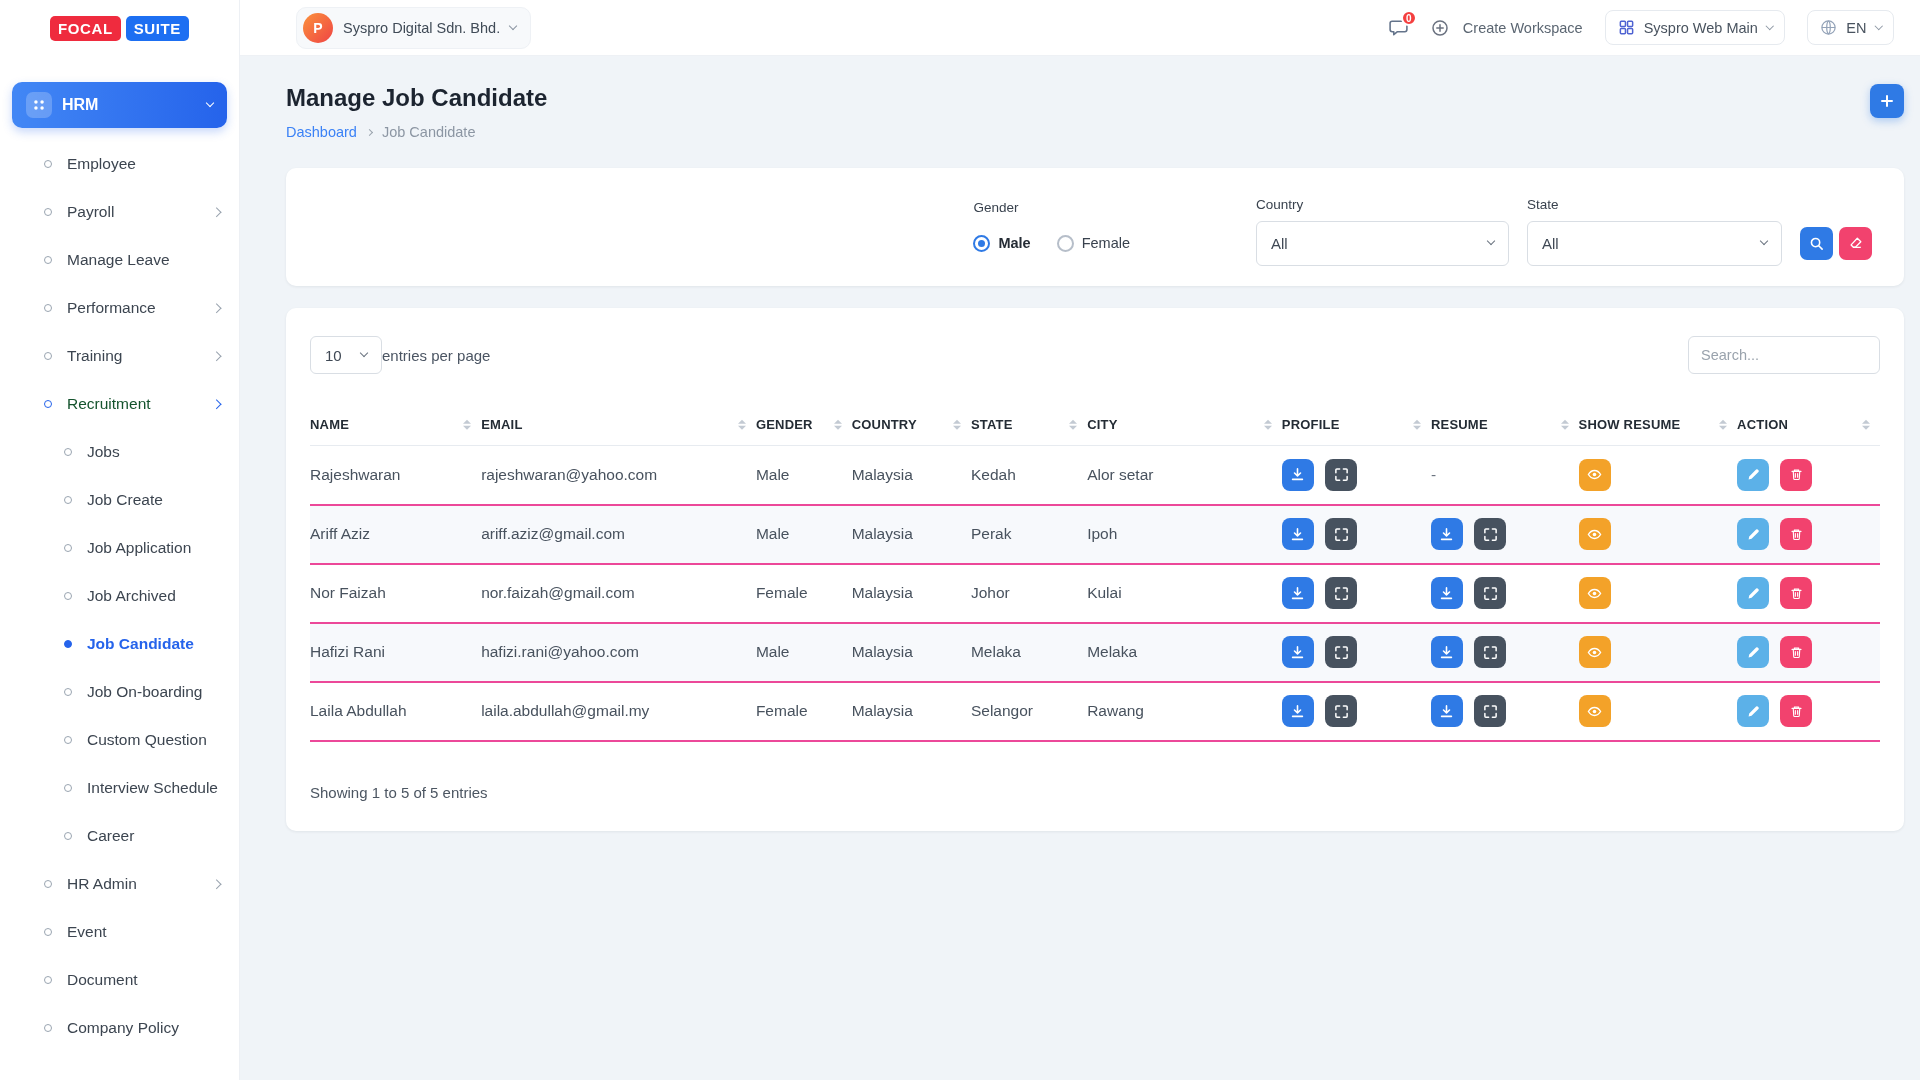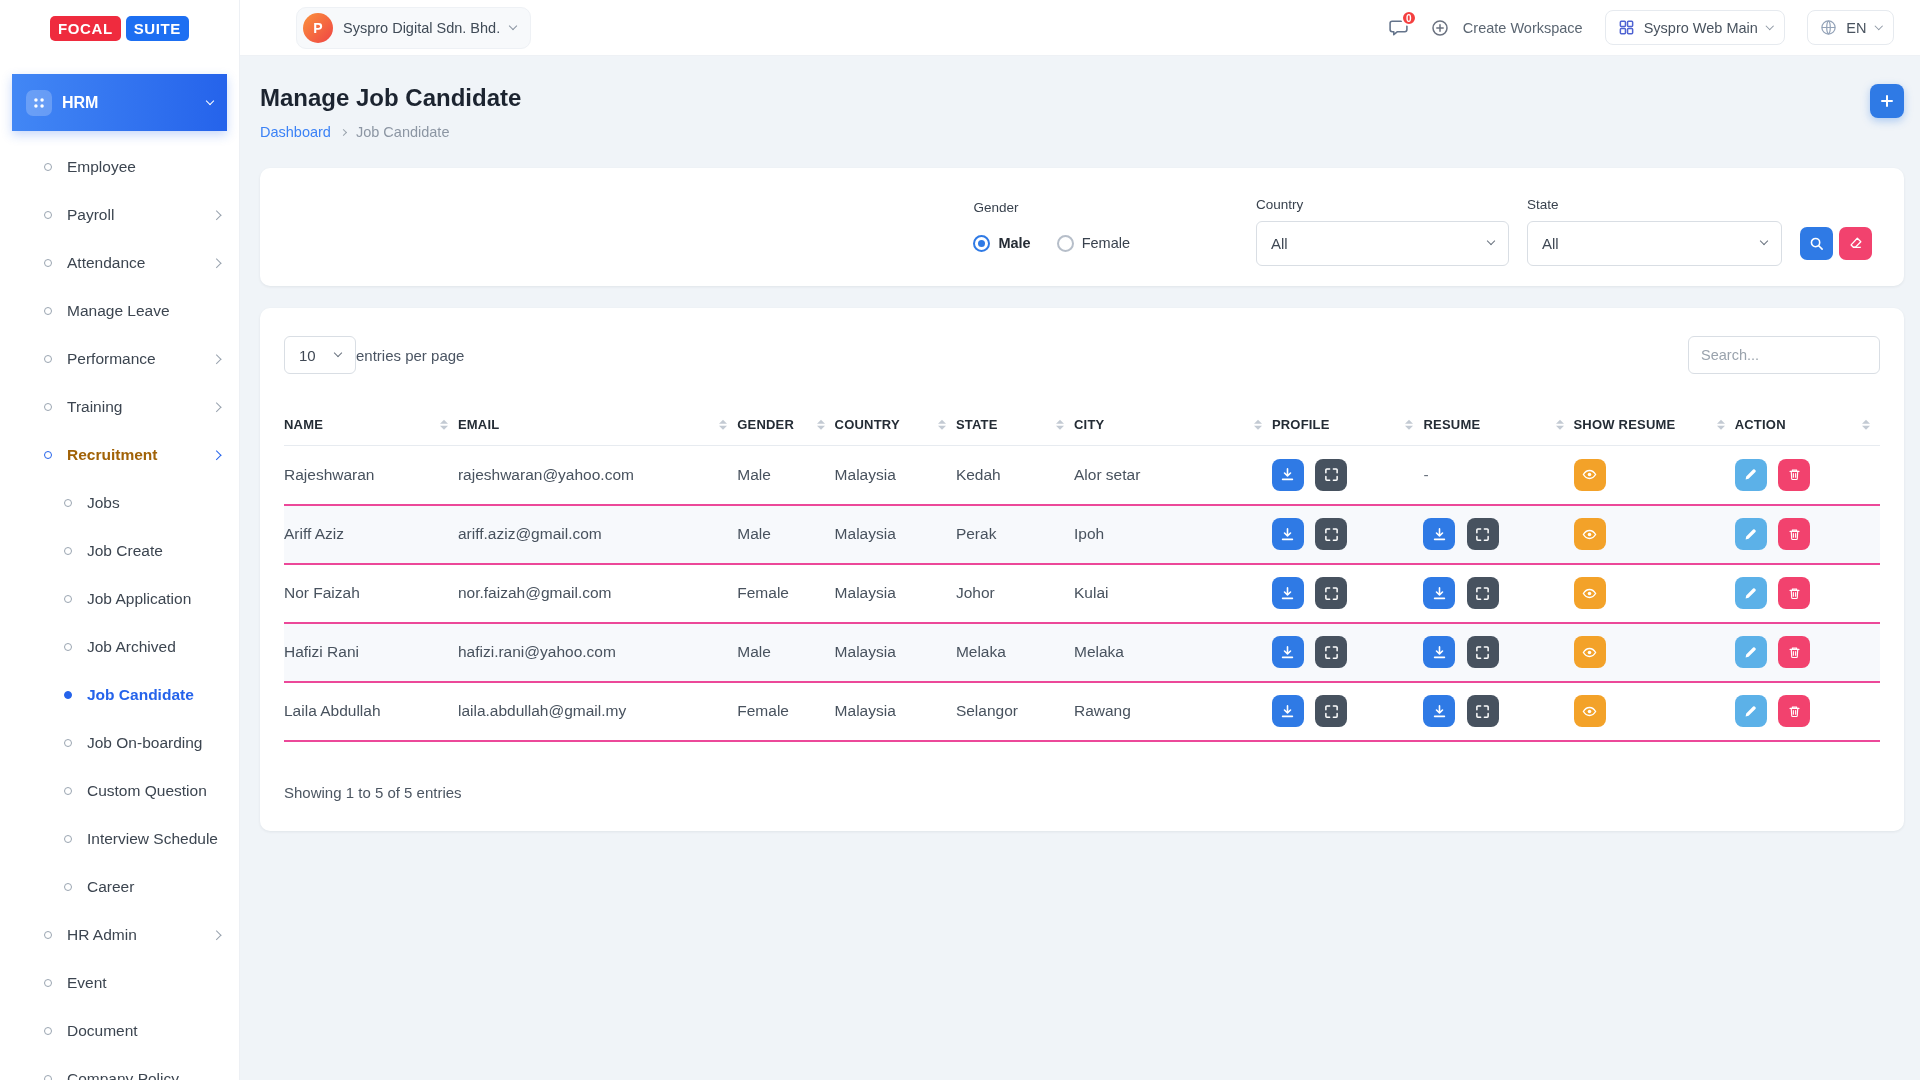--- a/index.html
+++ b/index.html
@@ -10,50 +10,50 @@
   .chev { display:inline-block; width:7px; height:7px; border-right:1.7px solid currentColor; border-bottom:1.7px solid currentColor; }
   .chev.down { transform:rotate(45deg); margin-top:-4px; }
   .chev.right { transform:rotate(-45deg); }
 
   
   .sidebar { position:fixed; left:0; top:0; width:240px; height:1080px; background:#fff; border-right:1px solid #edf0f4; z-index:30; }
   .logo-row { height:56px; display:flex; align-items:center; justify-content:center; gap:5px; }
   .logo-box { color:#fff; font-weight:bold; font-size:15px; letter-spacing:.6px; padding:4px 8px; border-radius:5px; }
   .logo-red { background:#ef2b3e; }
   .logo-blue { background:#1d6ff2; }
-  .hrm-pill { margin:18px 12px 8px 12px; height:57px; border-radius:0; background:linear-gradient(90deg,#4287f5,#2563eb); display:flex; align-items:center; padding:0 14px; color:#fff; cursor:pointer; box-shadow:0 4px 10px rgba(37,99,235,.25); }
+  .hrm-pill { margin:26px 12px 8px 12px; height:46px; border-radius:10px; background:linear-gradient(90deg,#4287f5,#2563eb); display:flex; align-items:center; padding:0 14px; color:#fff; cursor:pointer; box-shadow:0 4px 10px rgba(37,99,235,.25); }
   .hrm-icon-box { width:26px; height:26px; border-radius:7px; background:rgba(255,255,255,.22); display:flex; align-items:center; justify-content:center; }
   .hrm-label { flex:1; margin-left:10px; font-size:16px; font-weight:bold; }
   .hrm-pill .chev { color:#fff; width:6px; height:6px; }
   .side-nav { padding:4px 0 10px 0; }
   .side-item { height:48px; display:flex; align-items:center; padding-left:44px; cursor:pointer; font-size:15.5px; color:#3c4550; }
   .side-item.sub { padding-left:64px; }
   .bullet { width:8px; height:8px; border:1.5px solid #9aa5b1; border-radius:50%; margin-right:15px; flex:none; }
   .side-item .chev { color:#97a1ad; width:6.5px; height:6.5px; margin-left:auto; margin-right:20px; }
-  .side-item.parent-active { color:#a16207; font-weight:bold; }
+  .side-item.parent-active { color:#14532d; font-weight:normal; }
   .side-item.parent-active .bullet { border-color:#2563eb; }
   .side-item.parent-active .chev { color:#2563eb; }
   .side-item.active { color:#2563eb; font-weight:bold; }
   .side-item.active .bullet { border-color:#2563eb; background:#2563eb; }
 
   
   .topbar { position:fixed; left:240px; right:0; top:0; height:56px; background:#fff; border-bottom:1px solid #eef1f5; display:flex; align-items:center; padding:0 26px 0 56px; z-index:20; }
   .company-pill { display:flex; align-items:center; gap:10px; background:#f7f9fb; border:1px solid #eef1f5; border-radius:10px; padding:5px 14px 5px 6px; cursor:pointer; }
   .company-avatar { width:30px; height:30px; border-radius:50%; background:linear-gradient(135deg,#fb923c,#ef4444); color:#fff; font-weight:bold; font-size:14px; display:flex; align-items:center; justify-content:center; }
   .company-name { font-size:14.5px; color:#404b57; font-weight:500; }
   .company-pill .chev { color:#8a94a1; width:6px; height:6px; }
   .top-right { margin-left:auto; display:flex; align-items:center; gap:22px; }
   .chat-btn { position:relative; cursor:pointer; display:flex; }
   .chat-badge { position:absolute; top:-7px; right:-8px; min-width:16px; height:16px; border-radius:9px; background:#f43f3f; border:2px solid #fff; color:#fff; font-size:10px; font-weight:bold; display:flex; align-items:center; justify-content:center; padding:0 3px; }
   .create-ws { display:flex; align-items:center; gap:14px; color:#5b6672; font-size:14.5px; cursor:pointer; }
   .top-pill { display:flex; align-items:center; gap:9px; border:1px solid #e6eaef; border-radius:8px; padding:8px 12px; color:#49535f; font-size:14.5px; cursor:pointer; background:#fff; }
   .top-pill .chev { color:#8a94a1; width:5.5px; height:5.5px; }
 
   
-  .main { margin-left:240px; padding:84px 16px 0 20px; }
+  .main { margin-left:240px; padding:84px 16px 0 46px; }
   .title-row { display:flex; align-items:flex-start; justify-content:space-between; }
   .page-title { font-size:24px; font-weight:bold; color:#1c2430; }
   .breadcrumb { margin-top:12px; display:flex; align-items:center; gap:10px; font-size:14.5px; }
   .bc-link { color:#3b82f6; cursor:pointer; }
   .breadcrumb .chev { color:#9aa3ad; width:5px; height:5px; }
   .bc-current { color:#8c96a3; }
   .add-btn { width:34px; height:34px; border-radius:8px; background:#2f7ae5; border:none; display:flex; align-items:center; justify-content:center; cursor:pointer; box-shadow:0 3px 8px rgba(47,122,229,.35); }
 
   .card { background:#fff; border-radius:10px; box-shadow:0 1px 3px rgba(16,24,40,.07); }
   .filter-card { margin-top:28px; height:118px; display:flex; align-items:center; justify-content:flex-end; padding:8px 32px 0 32px; gap:18px; }
@@ -124,25 +124,20 @@
         <span class="bullet"></span>
         <span>Employee</span>
       </div>
     <div class="side-item">
         <span class="bullet"></span>
         <span>Payroll</span>
         <span class="chev right"></span>
       </div>
     <div class="side-item">
         <span class="bullet"></span>
-        <span>Attendance</span>
-        <span class="chev right"></span>
-      </div>
-    <div class="side-item">
-        <span class="bullet"></span>
         <span>Manage Leave</span>
       </div>
     <div class="side-item">
         <span class="bullet"></span>
         <span>Performance</span>
         <span class="chev right"></span>
       </div>
     <div class="side-item">
         <span class="bullet"></span>
         <span>Training</span>

